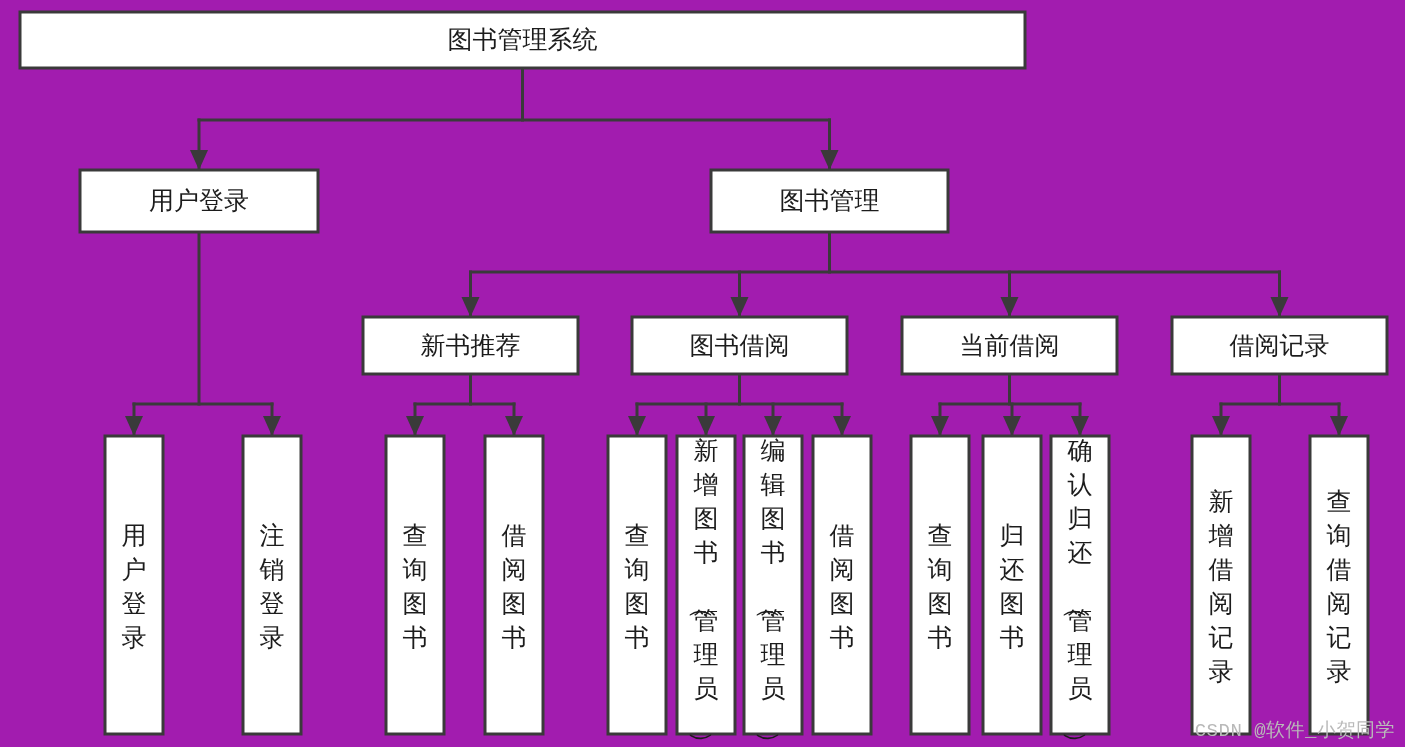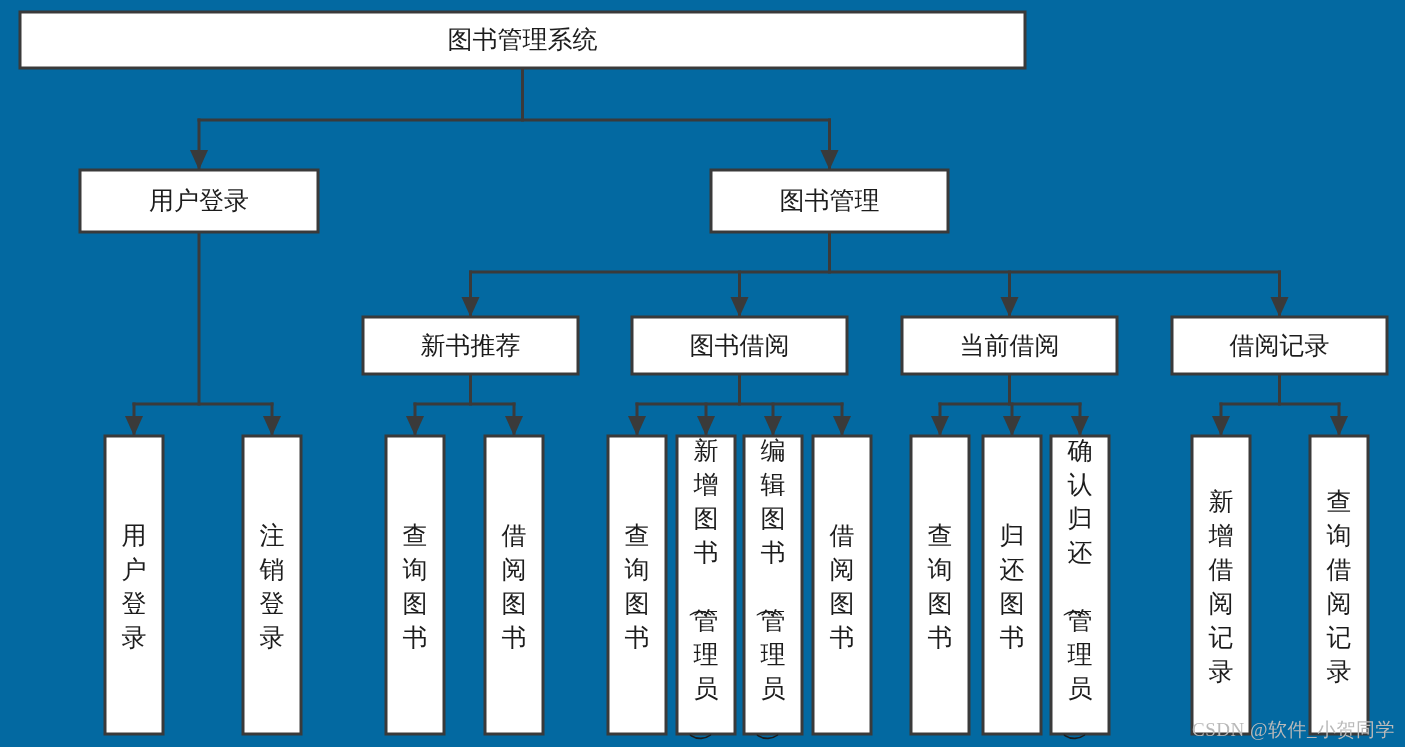--- a/index.html
+++ b/index.html
@@ -11,21 +11,21 @@
   body {
     width: 1405px;
     height: 747px;
     overflow: hidden;
     font-family: "DejaVu Sans", "Liberation Sans", sans-serif;
   }
   #diagram-root {
     position: relative;
     width: 1405px;
     height: 747px;
-    background: #0369a1;
+    background: #a21caf;
   }
   svg#flowchart {
     position: absolute;
     top: 0;
     left: 0;
     width: 1405px;
     height: 747px;
     display: block;
   }
   .node-rect {
@@ -53,21 +53,21 @@
   .node-label-v {
     font-family: "DejaVu Sans", "Liberation Sans", sans-serif;
     font-size: 25px;
     fill: #1c1c1c;
     text-anchor: middle;
   }
   .watermark-text {
     position: absolute;
     right: 10px;
     bottom: 4px;
-    font-family: Liberation Serif, serif;
+    font-family: Liberation Mono, monospace;
     font-size: 19px;
     color: #b9b9b9;
     white-space: nowrap;
     user-select: none;
     letter-spacing: 0.5px;
   }
 </style>
 </head>
 <body>
 

